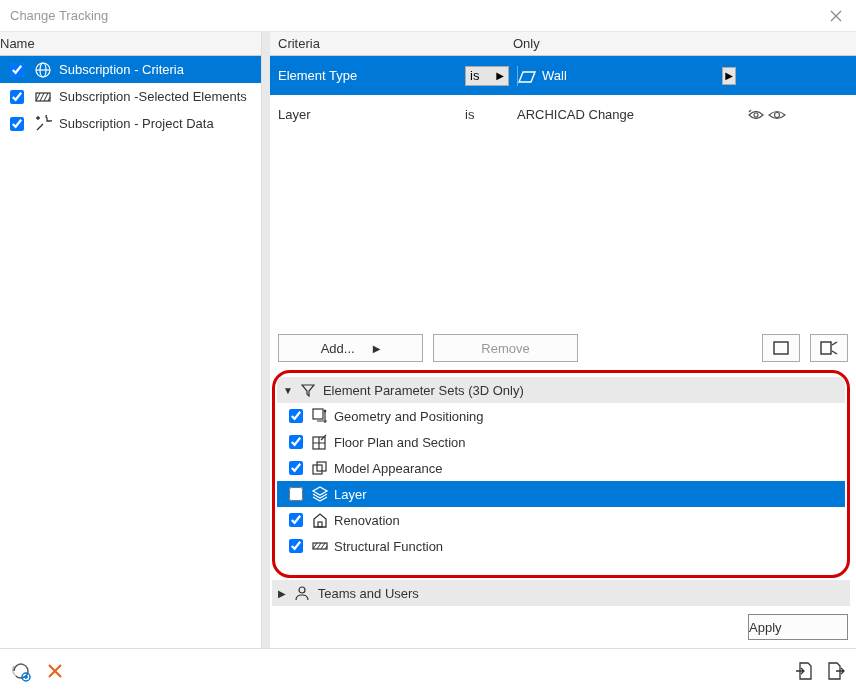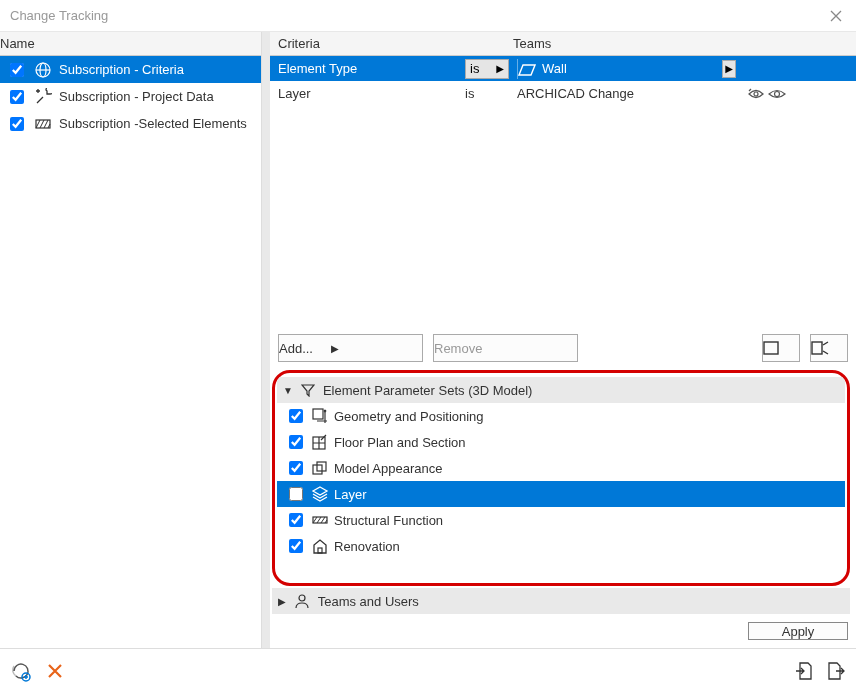--- a/index.html
+++ b/index.html
@@ -60,46 +60,46 @@
   .crit-header {
     display:flex;
     height:24px;
     background:#f5f5f5;
     border-bottom:1px solid #ccc;
     font-size:13px;
   }
   .crit-header .col-c{width:195px;padding-left:8px;display:flex;align-items:center;}
   .crit-header .col-v{padding-left:48px;display:flex;align-items:center;}
   .criteria-area { flex: 0 0 272px; overflow:auto;}
-  .crit-row {display:flex;align-items:center;height:25px;}
+  .crit-row {display:flex;align-items:center;height:39px;}
   .crit-row.selected{background:#0078d7;color:#fff;}
   .crit-row .col-c{width:195px;padding-left:8px;display:flex;align-items:center;}
   .crit-row .col-op{width:48px;display:flex;align-items:center;}
   .crit-row .col-val{flex:1;display:flex;align-items:center;gap:6px;padding-left:4px;}
   .eye-icons{margin-left:auto;margin-right:70px;display:flex;gap:4px;align-items:center;}
   .op-box{background:#e5e5e5;width:44px;height:20px;border:1px solid #aaa;display:flex;align-items:center;padding:0 4px;color:#000;}
   .crit-row.selected .op-box{background:#e5e5e5;}
   .val-dd{height:20px;border-left:1px solid rgba(255,255,255,0.4);display:flex;align-items:center;gap:6px;flex:1;}
   .dd-arrow{width:10px;height:10px;margin-left:auto;margin-right:120px;}
   .crit-buttons{display:flex;gap:10px;padding:6px 8px;align-items:center;}
-  .btn{border:1px solid #aaa;background:#fcfcfc;height:28px;display:flex;align-items:center;font-size:13px;}
+  .btn{border:1px solid #aaa;background:#fcfcfc;height:28px;display:flex;align-items:center;justify-content:center;font-size:13px;}
   .btn-add{width:145px;}
   .btn-remove{width:145px;color:#999;}
   .btn-icon{width:38px;height:28px;}
   .spacer{flex:1;}
   .param-section{flex:1;overflow:auto;border:3px solid #d40000;border-radius:18px;margin:2px 6px 2px 2px;padding:4px 2px;}
   .section-header{display:flex;align-items:center;height:26px;background:#e9e9e9;padding-left:6px;gap:8px;font-size:13px;color:#333;}
   .section-header.plain{background:#e9e9e9;margin:0 6px 0 2px;}
   .param-row{display:flex;align-items:center;height:26px;padding-left:8px;gap:4px;}
   .param-row.selected{background:#0078d7;color:#fff;}
   .param-row input[type=checkbox]{width:14px;height:14px;}
   .param-icon{width:20px;height:20px;display:flex;align-items:center;justify-content:center;}
   .bottom-bar{height:44px;border-top:1px solid #ddd;display:flex;align-items:center;padding:0 10px;gap:14px;}
   .bottom-bar .right-actions{margin-left:auto;display:flex;gap:12px;align-items:center;}
-  .btn-apply{border:1px solid #888;background:#fcfcfc;width:100px;height:18px;display:flex;align-items:center;justify-content:center;}
+  .btn-apply{border:1px solid #888;background:#fcfcfc;width:100px;height:26px;display:flex;align-items:center;}
   .apply-area{display:flex;justify-content:flex-end;padding:8px;}
   svg{display:block;}
   .tri{font-size:10px;}
 </style>
 </head>
 <body>
 
 <div class="titlebar">
   <span class="titlebar-title">Change Tracking</span>
   <span class="titlebar-close">
@@ -121,44 +121,44 @@
               <ellipse cx="9" cy="9" rx="3" ry="7" fill="none" stroke="currentColor" stroke-width="1.2"></ellipse>
               <path d="M2 9 L16 9" stroke="currentColor" stroke-width="1.2"></path>
             </svg>
           </span>
           <span>Subscription - Criteria</span>
         </div>
         <div class="sub-row">
           <input type="checkbox" checked="" style="">
           <span class="sub-icon" style="color:#333">
             <svg width="18" height="18" viewBox="0 0 18 18">
+              <rect x="2" y="5" width="14" height="8" fill="none" stroke="currentColor" stroke-width="1.2"></rect>
+              <path d="M2 13 L6 5 M6 13 L10 5 M10 13 L14 5 M14 13 L16 9" stroke="currentColor" stroke-width="1"></path>
+            </svg>
+          </span>
+          <span>Subscription -Selected Elements</span>
+        </div>
+        <div class="sub-row">
+          <input type="checkbox" checked="" style="">
+          <span class="sub-icon" style="color:#333">
+            <svg width="18" height="18" viewBox="0 0 18 18">
               <path d="M3 15 L9 9 M12 2 A4 4 0 1 1 16 6 L13 6 L13 3 Z" fill="none" stroke="currentColor" stroke-width="1.3"></path>
               <path d="M2 3 L6 3 M4 1 L4 5" stroke="currentColor" stroke-width="1.3"></path>
             </svg>
           </span>
           <span>Subscription - Project Data</span>
         </div>
-        <div class="sub-row">
-          <input type="checkbox" checked="" style="">
-          <span class="sub-icon" style="color:#333">
-            <svg width="18" height="18" viewBox="0 0 18 18">
-              <rect x="2" y="5" width="14" height="8" fill="none" stroke="currentColor" stroke-width="1.2"></rect>
-              <path d="M2 13 L6 5 M6 13 L10 5 M10 13 L14 5 M14 13 L16 9" stroke="currentColor" stroke-width="1"></path>
-            </svg>
-          </span>
-          <span>Subscription -Selected Elements</span>
-        </div>
       </div>
   </div>
   <div class="left-resize"></div>
 
   <div class="right-panel">
     <div class="crit-header">
       <div class="col-c">Criteria</div>
-      <div class="col-v">Teams</div>
+      <div class="col-v">Only</div>
     </div>
     <div class="criteria-area" id="criteria-area">
         <div class="crit-row selected">
           <div class="col-c">Element Type</div>
           <div class="col-op">
             <div class="op-box">
               <span>is</span>
               <span class="tri" style="margin-left:auto">▶</span>
             </div>
           </div>
@@ -223,21 +223,21 @@
     </div>
 
     <div class="param-section" id="param-section">
       <div class="section-header">
         <span class="tri">▼</span>
         <span>
           <svg width="14" height="14" viewBox="0 0 14 14">
               <path d="M1 2 L13 2 L8 8 L8 13 L6 11 L6 8 Z" fill="none" stroke="#333" stroke-width="1.2"></path>
             </svg>
         </span>
-        <span>Element Parameter Sets (3D Model)</span>
+        <span>Element Parameter Sets (3D Only)</span>
       </div>
       <div id="param-list">
           <div class="param-row">
             <input type="checkbox" checked="" style="">
             <span class="param-icon" style="color:#333">
               <svg width="18" height="18" viewBox="0 0 18 18">
                 <rect x="2" y="2" width="10" height="10" fill="none" stroke="currentColor" stroke-width="1.2"></rect>
                 <path d="M14 4 L14 16 M6 14 L16 14 M13 3 L15 5 M13 5 L15 3" stroke="currentColor" stroke-width="1.2"></path>
               </svg>
             </span>
@@ -269,35 +269,35 @@
               <svg width="18" height="18" viewBox="0 0 18 18">
                 <path d="M9 2 L16 6 L9 10 L2 6 Z M2 9 L9 13 L16 9 M2 12 L9 16 L16 12" fill="none" stroke="currentColor" stroke-width="1.3"></path>
               </svg>
             </span>
             <span>Layer</span>
           </div>
           <div class="param-row">
             <input type="checkbox" checked="" style="">
             <span class="param-icon" style="color:#333">
               <svg width="18" height="18" viewBox="0 0 18 18">
+                <path d="M3 16 L3 8 L9 3 L15 8 L15 16 Z" fill="none" stroke="currentColor" stroke-width="1.3"></path>
+                <rect x="7" y="11" width="4" height="5" fill="none" stroke="currentColor" stroke-width="1.2"></rect>
+              </svg>
+            </span>
+            <span>Renovation</span>
+          </div>
+          <div class="param-row">
+            <input type="checkbox" checked="" style="">
+            <span class="param-icon" style="color:#333">
+              <svg width="18" height="18" viewBox="0 0 18 18">
                 <rect x="2" y="6" width="14" height="6" fill="none" stroke="currentColor" stroke-width="1.2"></rect>
                 <path d="M2 12 L6 6 M6 12 L10 6 M10 12 L14 6 M14 12 L16 9" stroke="currentColor" stroke-width="1"></path>
               </svg>
             </span>
             <span>Structural Function</span>
-          </div>
-          <div class="param-row">
-            <input type="checkbox" checked="" style="">
-            <span class="param-icon" style="color:#333">
-              <svg width="18" height="18" viewBox="0 0 18 18">
-                <path d="M3 16 L3 8 L9 3 L15 8 L15 16 Z" fill="none" stroke="currentColor" stroke-width="1.3"></path>
-                <rect x="7" y="11" width="4" height="5" fill="none" stroke="currentColor" stroke-width="1.2"></rect>
-              </svg>
-            </span>
-            <span>Renovation</span>
           </div>
         </div>
     </div>
 
     <div class="section-header plain">
       <span class="tri">▶</span>
       <span>
         <svg width="16" height="16" viewBox="0 0 16 16">
             <circle cx="8" cy="5" r="3" fill="none" stroke="#333" stroke-width="1.2"></circle>
             <path d="M2 15 Q2 10 8 10 Q14 10 14 15" fill="none" stroke="#333" stroke-width="1.2"></path>

